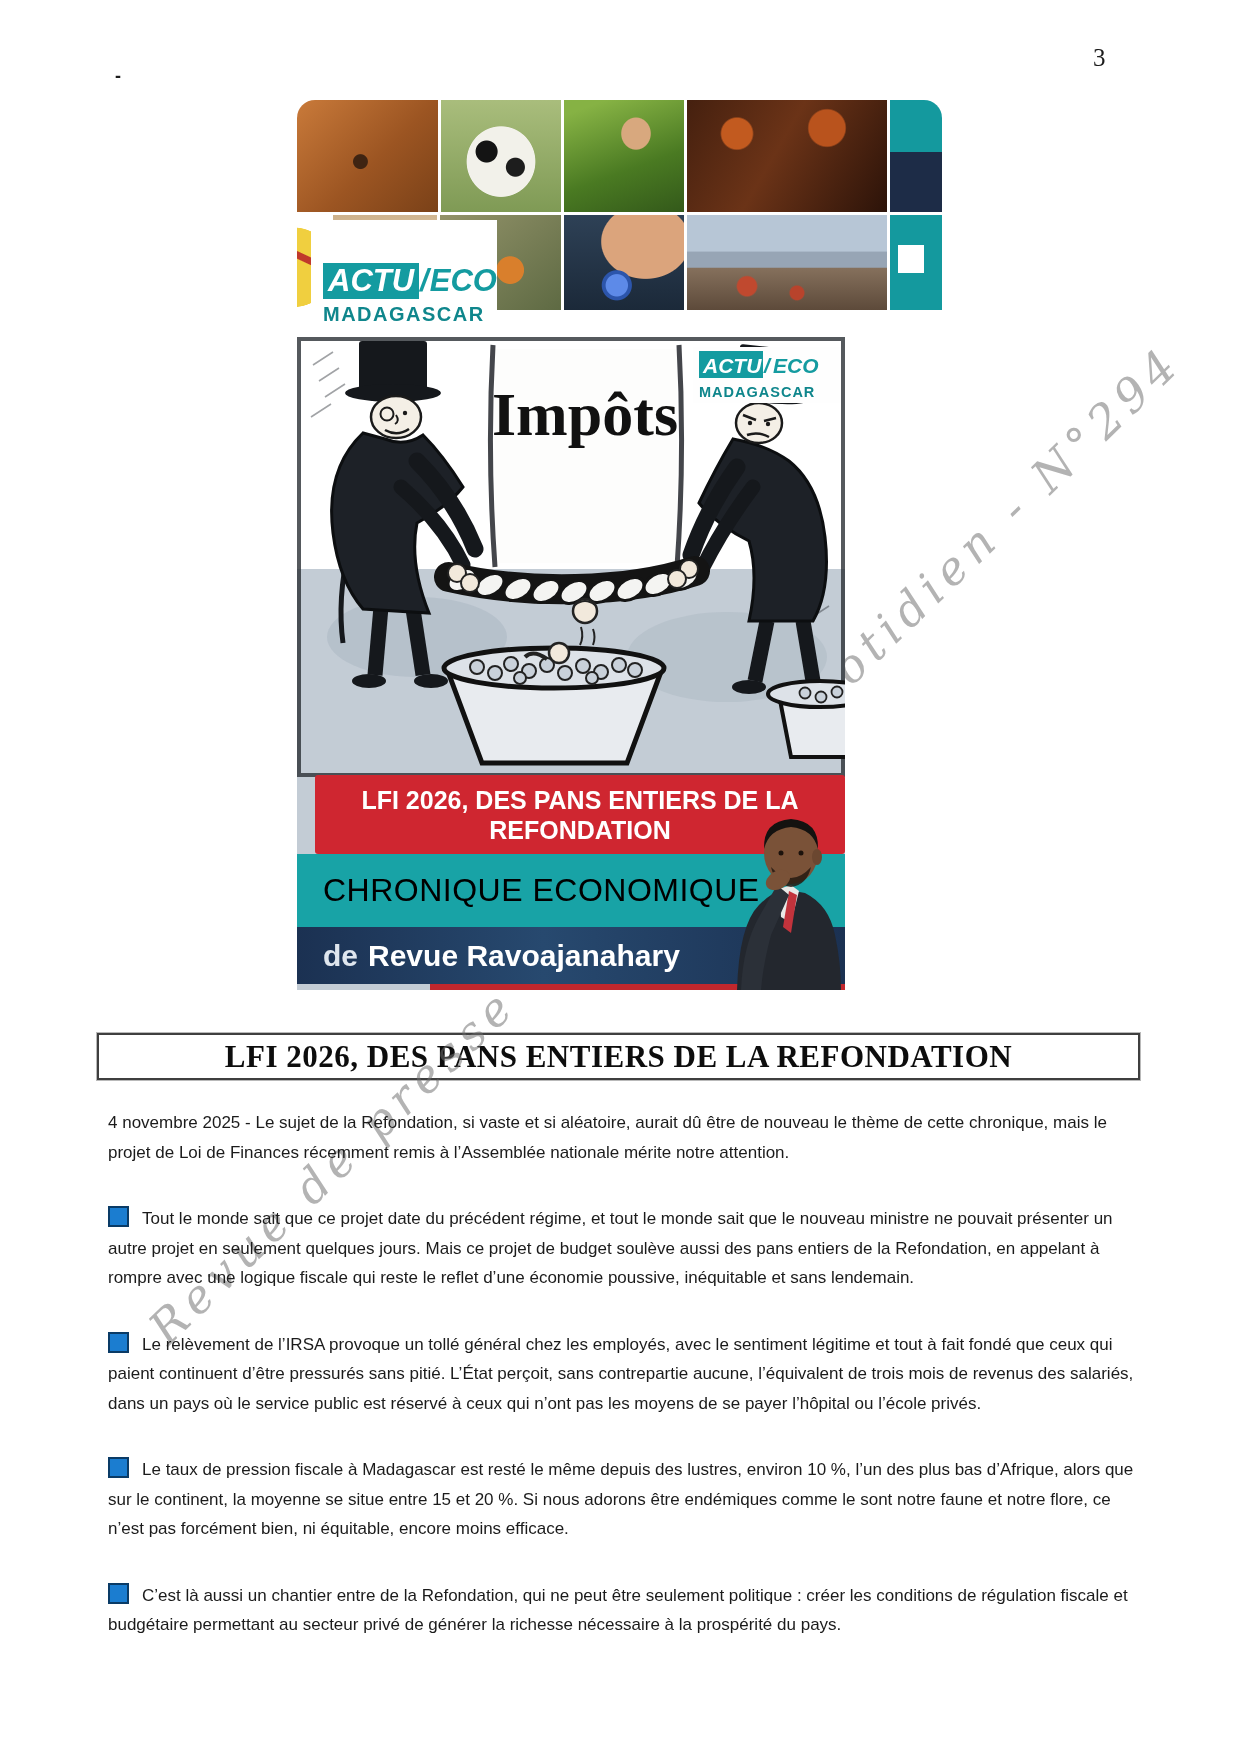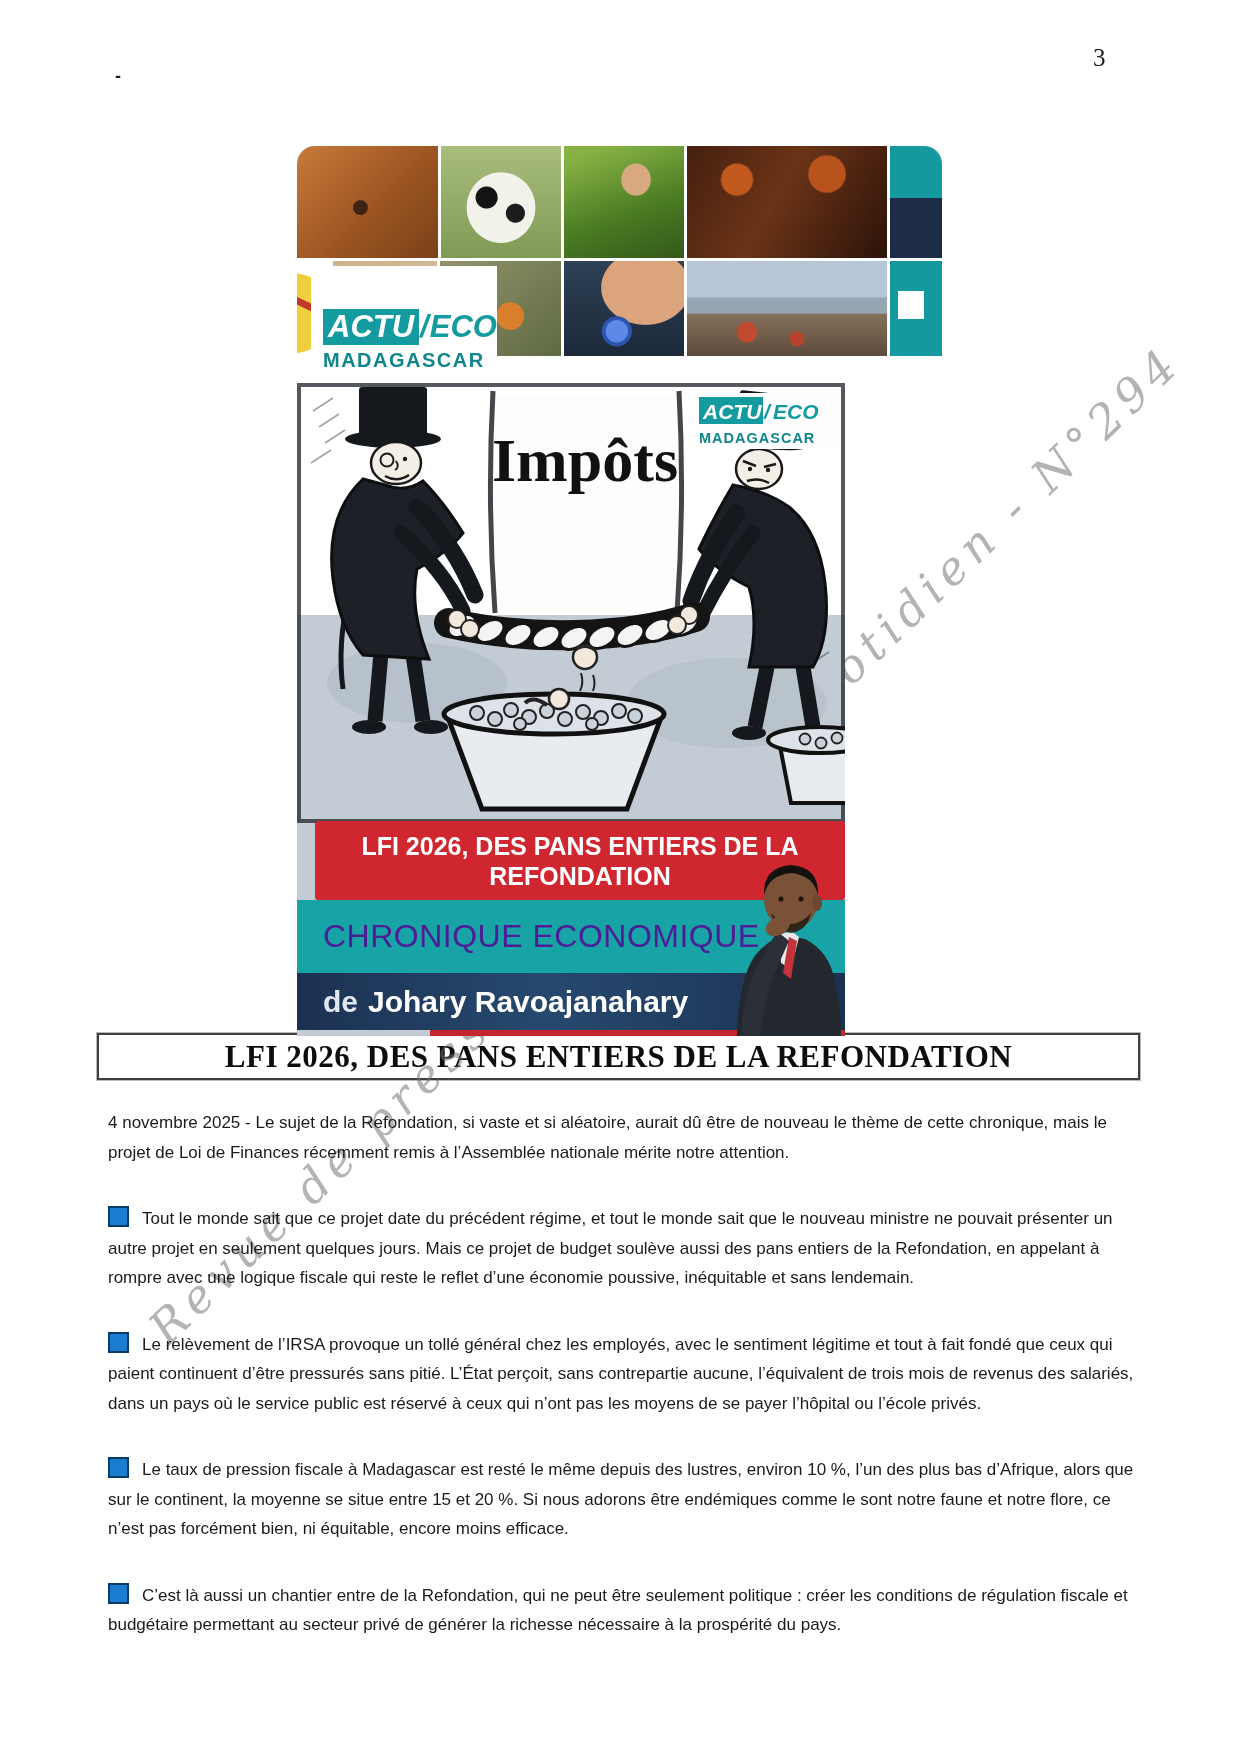--- a/index.html
+++ b/index.html
@@ -10,21 +10,21 @@
   .dash-mark{position:absolute;left:115px;top:66px;font-weight:bold;font-size:18px;z-index:2;}
   .page-number{position:absolute;left:1093px;top:44px;font-family:"Liberation Serif",serif;
                font-size:25px;z-index:2;}
 
   
   .watermark{position:absolute;left:665px;top:845px;transform:translate(-50%,-50%) rotate(-44deg);
              font-family:"DejaVu Serif",serif;font-style:italic;font-size:46px;letter-spacing:7px;
              color:rgba(110,110,110,0.52);white-space:nowrap;z-index:1;pointer-events:none;}
 
   
-  .cover{position:absolute;left:297px;top:100px;width:645px;height:890px;z-index:3;margin-top:46px;}
+  .cover{position:absolute;left:297px;top:100px;width:645px;height:890px;z-index:3;}
 
   
   .collage{position:absolute;left:0;top:0;width:645px;height:210px;background:#fff;
            border-radius:18px 18px 0 0;overflow:hidden;}
   .tile{position:absolute;}
   .t1{left:0;top:0;width:141px;height:112px;
       background:radial-gradient(circle at 45% 55%,#3f2412 0 7%,transparent 8%),
                  linear-gradient(135deg,#c97a3a,#9c5522 55%,#7a4118);}
   .t2{left:144;top:0;}
   .t2{left:144px;top:0;width:120px;height:112px;
@@ -73,21 +73,21 @@
   
   .poster{position:absolute;left:0;top:237px;width:548px;height:653px;
           background:linear-gradient(180deg,#ffffff 0 300px,#c3ccd5 300px);}
   .cartoon{position:absolute;left:0;top:0;}
 
   .red-banner{position:absolute;left:18px;right:0;top:438px;height:79px;background:#cf2630;
               display:flex;align-items:center;justify-content:center;text-align:center;
               color:#fff;font-weight:800;font-size:25px;line-height:1.2;padding:0 26px;
               box-sizing:border-box;border-radius:3px;}
   .teal-banner{position:absolute;left:0;right:0;top:517px;height:73px;background:#18a3a6;
-               display:flex;align-items:center;color:#4c1d95;font-size:32px;font-weight:500;
+               display:flex;align-items:center;color:#000000;font-size:32px;font-weight:500;
                letter-spacing:0.5px;padding-left:26px;box-sizing:border-box;}
   .navy-banner{position:absolute;left:0;right:0;top:590px;height:57px;
                background:linear-gradient(90deg,#1b3152,#27496f 45%,#1b3152);
                display:flex;align-items:center;font-size:30px;padding-left:26px;box-sizing:border-box;}
   .navy-banner .prefix{color:#dfe6ee;font-weight:700;margin-right:10px;}
   .navy-banner .name{color:#ffffff;font-weight:700;}
   .red-strip{position:absolute;left:133px;right:0;top:647px;height:6px;background:#c1272d;}
   .author-photo{position:absolute;right:2px;top:468px;z-index:4;}
 
   
@@ -254,21 +254,21 @@
           <text x="467" y="36" font-size="21" font-weight="bold" font-style="italic" fill="#149ba0">/</text>
           <text x="476" y="36" font-size="21" font-weight="bold" font-style="italic" fill="#149ba0">ECO</text>
           <text x="402" y="60" font-size="14.5" font-weight="bold" letter-spacing="1" fill="#0f868c">MADAGASCAR</text>
         </g>
       </svg>
 
       <div class="red-banner">LFI 2026, DES PANS ENTIERS DE LA REFONDATION</div>
       <div class="teal-banner">CHRONIQUE ECONOMIQUE</div>
       <div class="navy-banner">
         <span class="prefix">de</span>
-        <span class="name">Johary Ravoajanahary</span>
+        <span class="name">Revue Ravoajanahary</span>
       </div>
       <div class="red-strip"></div>
 
       <svg class="author-photo" width="110" height="185" viewBox="0 0 110 185" xmlns="http://www.w3.org/2000/svg">
         <path d="M4 185 Q6 120 26 100 Q38 88 50 84 L72 88 Q96 100 102 130 Q108 158 108 185 Z" fill="#23272e"></path>
         <path d="M46 84 L58 80 L66 86 L58 118 L48 112 Z" fill="#e9e9e7"></path>
         <path d="M56 86 L64 90 L58 128 L50 122 Z" fill="#c2333c"></path>
         <ellipse cx="58" cy="48" rx="27" ry="31" fill="#7a5238"></ellipse>
         <ellipse cx="84" cy="52" rx="5" ry="8" fill="#6b4730"></ellipse>
         <path d="M31 44 Q30 16 58 14 Q86 16 85 44 Q80 24 58 22 Q36 24 31 44 Z" fill="#141210"></path>

